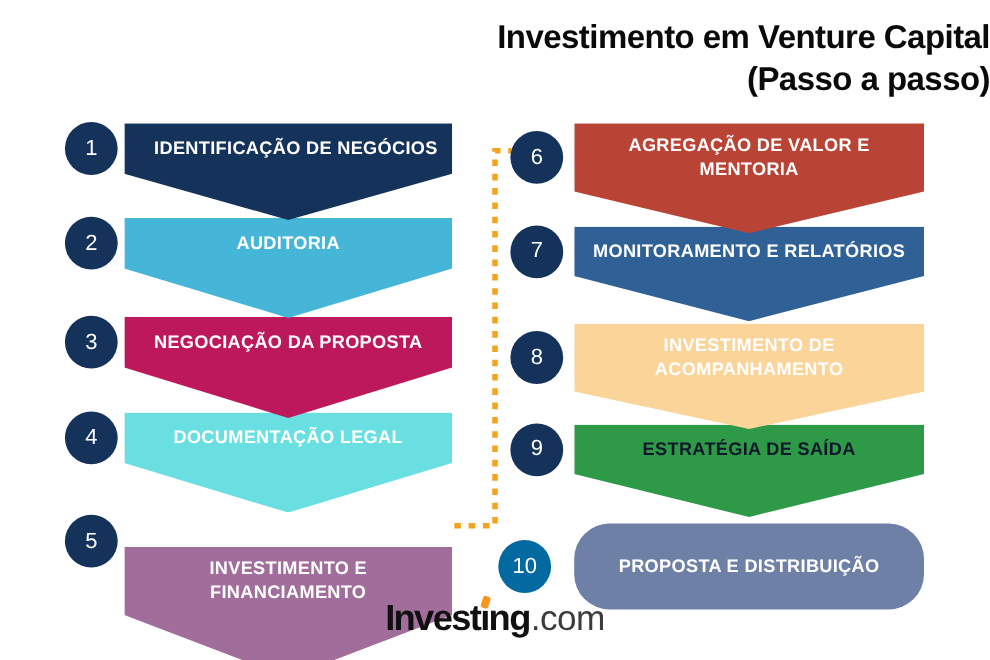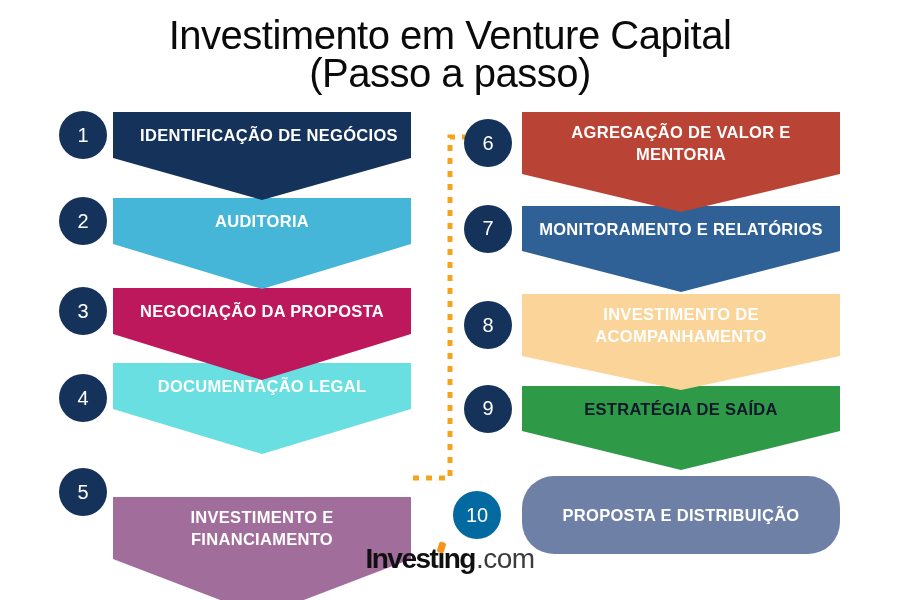--- a/index.html
+++ b/index.html
@@ -1,41 +1,41 @@
 <!DOCTYPE html>
 <html><head>
 <meta charset="utf-8">
 <style>
   html,body{margin:0;padding:0;}
   body{font-family:"Liberation Sans",sans-serif;background:#ffffff;}
   #canvas{position:relative;width:900px;height:600px;background:#ffffff;overflow:hidden;margin:0 auto;}
 
-  .title{position:absolute;top:16px;left:0;width:900px;text-align:center;
-         color:#0a0a0a;font-weight:400;font-size:40px;line-height:38px;letter-spacing:-0.5px;}
+  .title{position:absolute;top:16px;left:0;width:900px;text-align:right;
+         color:#0a0a0a;font-weight:700;font-size:30px;line-height:38px;letter-spacing:-0.5px;}
 
   .arrow{position:absolute;}
   .step-label{position:absolute;top:0;left:0;right:0;display:flex;align-items:center;justify-content:center;
               text-align:center;font-weight:700;font-size:16.5px;line-height:22px;letter-spacing:0.3px;
               padding:0 8px;box-sizing:border-box;}
   .step-label.nowrap{white-space:nowrap;}
   .step-label span{display:inline-block;}
 
   .badge{position:absolute;width:48px;height:48px;border-radius:50%;z-index:40;
          display:flex;align-items:center;justify-content:center;
          color:#ffffff;font-size:20px;font-weight:400;}
 
   #connector-svg{position:absolute;left:0;top:0;z-index:1;}
 
   .logo{position:absolute;top:543px;left:0;width:900px;display:flex;justify-content:center;
         align-items:baseline;z-index:45;}
-  .brand{font-weight:900;font-size:28px;color:#101010;letter-spacing:-1.5px;}
+  .brand{font-weight:900;font-size:33px;color:#101010;letter-spacing:-1.5px;}
   .iwrap{position:relative;display:inline-block;}
   .accent{position:absolute;left:1px;top:-1px;width:7px;height:11px;border-radius:2px;
           transform:rotate(18deg);display:inline-block;}
-  .tld{font-weight:400;font-size:28px;color:#3c3c3c;letter-spacing:-0.5px;margin-left:1px;}
+  .tld{font-weight:400;font-size:32px;color:#3c3c3c;letter-spacing:-0.5px;margin-left:1px;}
 </style>
 </head>
 <body>
 
 <div id="canvas">
 
   <div class="title">
     <div>Investimento em Venture Capital</div>
     <div>(Passo a passo)</div>
   </div>
@@ -62,21 +62,21 @@
         <span>2</span>
       </div>
       <div class="arrow" style="left: 113px; top: 288px; width: 298px; height: 92px; background: #be185d; z-index: 28; clip-path: polygon(0px 0px, 100% 0px, 100% 46px, 50% 100%, 0px 46px);">
         <div class="step-label nowrap" style="height: 46px; color: rgb(255, 255, 255);">
           <span>NEGOCIAÇÃO DA PROPOSTA</span>
         </div>
       </div>
       <div class="badge" style="left: 59px; top: 287px; position: absolute; background: rgb(20, 50, 90);">
         <span>3</span>
       </div>
-      <div class="arrow" style="left: 113px; top: 363px; width: 298px; height: 91px; background: rgb(105, 223, 226); z-index: 27; clip-path: polygon(0px 0px, 100% 0px, 100% 46px, 50% 100%, 0px 46px);">
+      <div class="arrow" style="left: 113px; top: 375px; width: 298px; height: 91px; background: rgb(105, 223, 226); z-index: 27; clip-path: polygon(0px 0px, 100% 0px, 100% 46px, 50% 100%, 0px 46px);">
         <div class="step-label nowrap" style="height: 46px; color: rgb(255, 255, 255);">
           <span>DOCUMENTAÇÃO LEGAL</span>
         </div>
       </div>
       <div class="badge" style="left: 59px; top: 374px; position: absolute; background: rgb(20, 50, 90);">
         <span>4</span>
       </div>
       <div class="arrow" style="left: 113px; top: 461px; width: 298px; height: 119px; background: rgb(161, 109, 155); z-index: 26; clip-path: polygon(0px 0px, 100% 0px, 100% 62px, 50% 100%, 0px 62px); margin-top: 36px;">
         <div class="step-label" style="height: 62px; color: rgb(255, 255, 255);">
           <span style="max-width: 250px;">INVESTIMENTO E FINANCIAMENTO</span>

